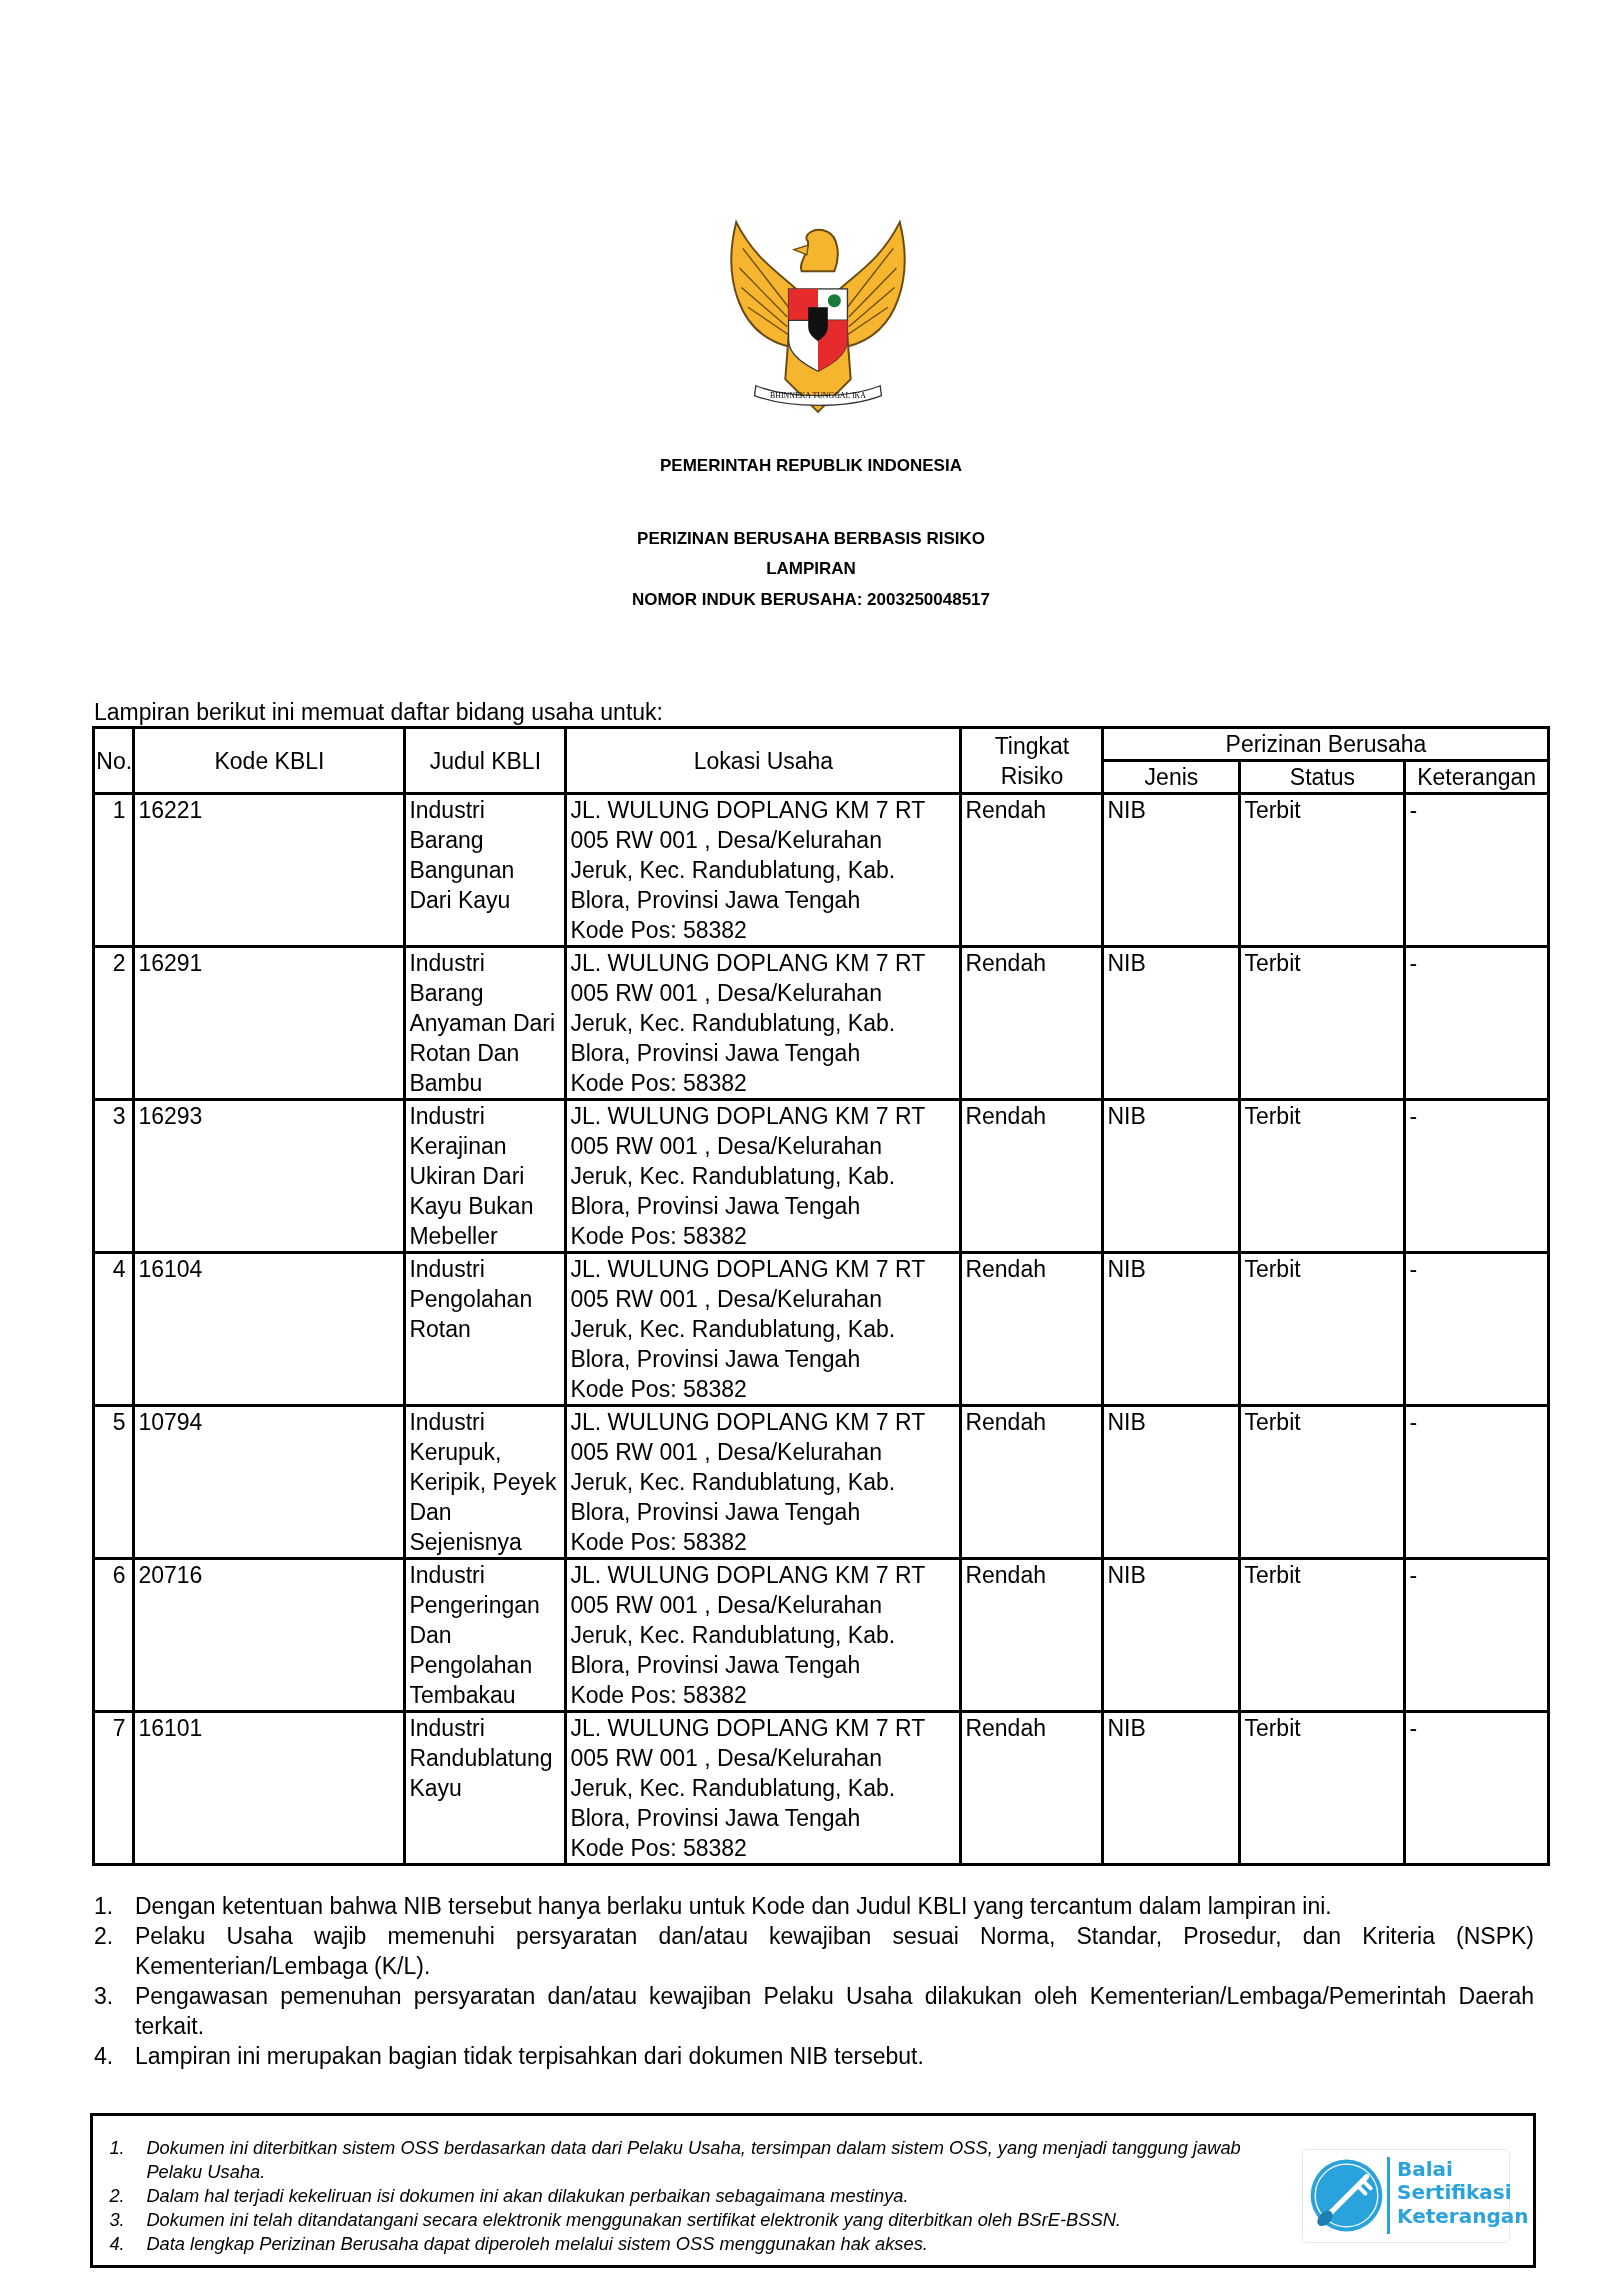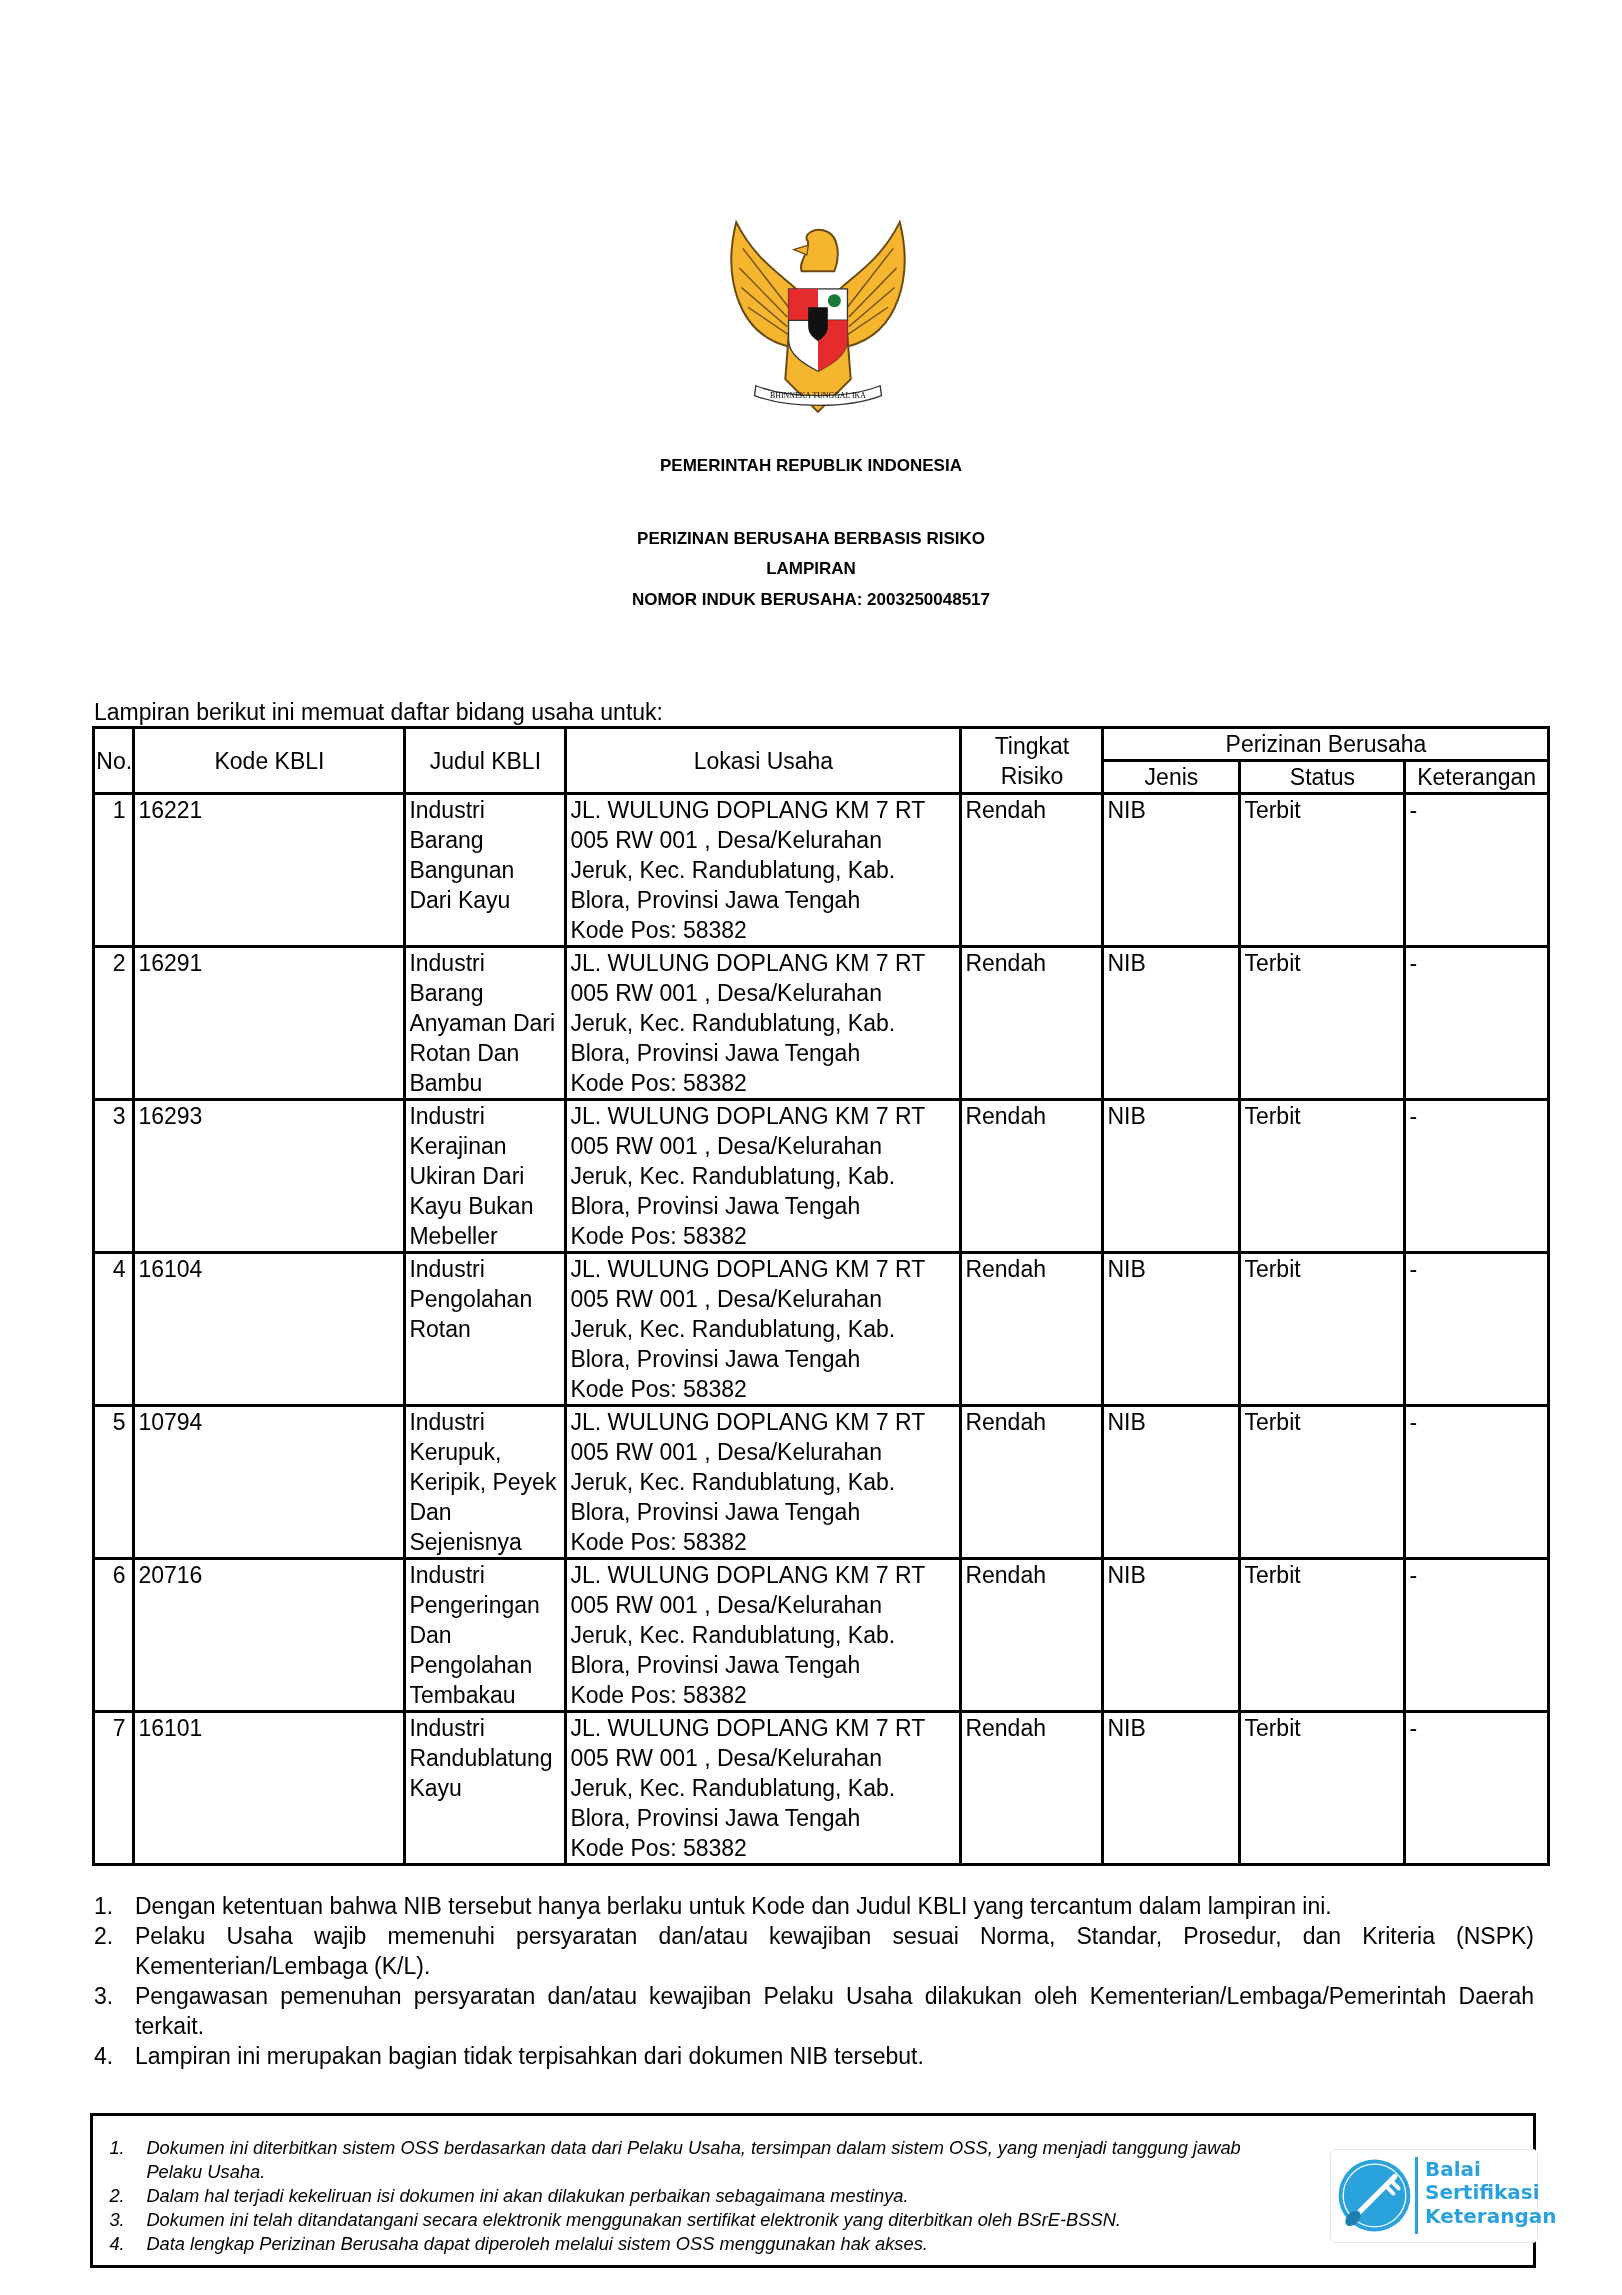--- a/index.html
+++ b/index.html
@@ -35,21 +35,21 @@
   .note .n { width: 41px; flex: none; }
   .note .tx { flex: 1; text-align: justify; }
 
   
   #footer { left: 90px; top: 2113px; width: 1440px; height: 149px; border: 3.3px solid #000; }
   #fnotes { position: absolute; left: 16.4px; top: 19.6px; width: 1191px; font-style: italic; font-size: 18.3px; line-height: 24px; }
   .fnote { display: flex; }
   .fnote .n { width: 37px; flex: none; }
   .fnote .tx { flex: 1; }
 
-  #bsre { position: absolute; left: 1237px; top: 33px; width: 206px; height: 92px;
+  #bsre { position: absolute; left: 1209px; top: 33px; width: 206px; height: 92px;
           border: 1.3px solid #e6e6e6; border-radius: 5.2px; background: #fff; }
   #bsre-logo { position: absolute; left: 5.2px; top: 6.5px; width: 77px; height: 77px; }
   #bsre-sep { position: absolute; left: 84px; top: 6.5px; width: 2.6px; height: 77px; background: #2aa2dc; }
   #bsre-text { position: absolute; left: 94px; top: 7.9px; font-weight: bold; font-size: 20px; line-height: 23.6px; color: #2aa2dc; font-family: "DejaVu Sans", sans-serif; }
 </style>
 </head>
 <body>
 
 <svg id="emblem" class="abs" viewBox="0 0 330 350">
 

